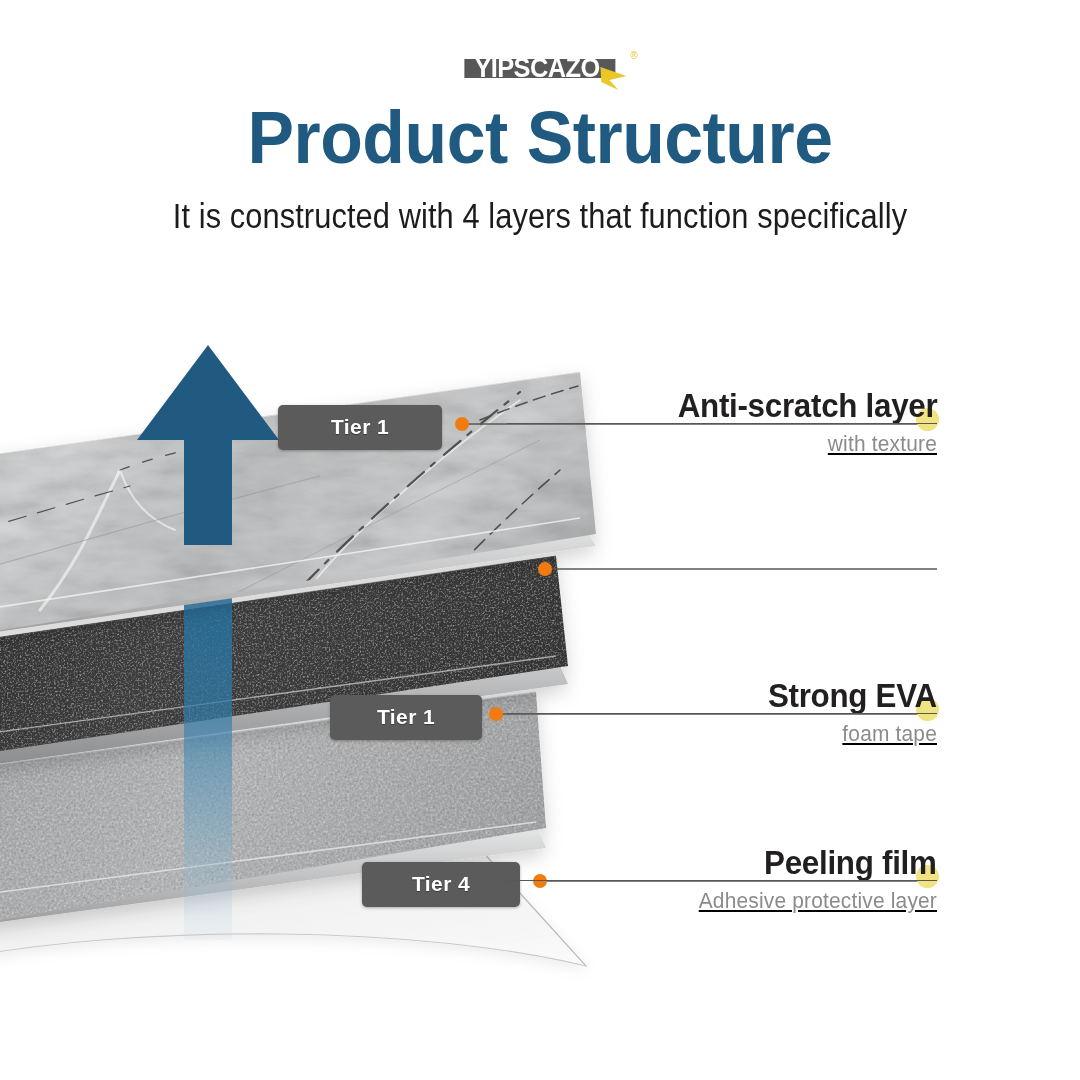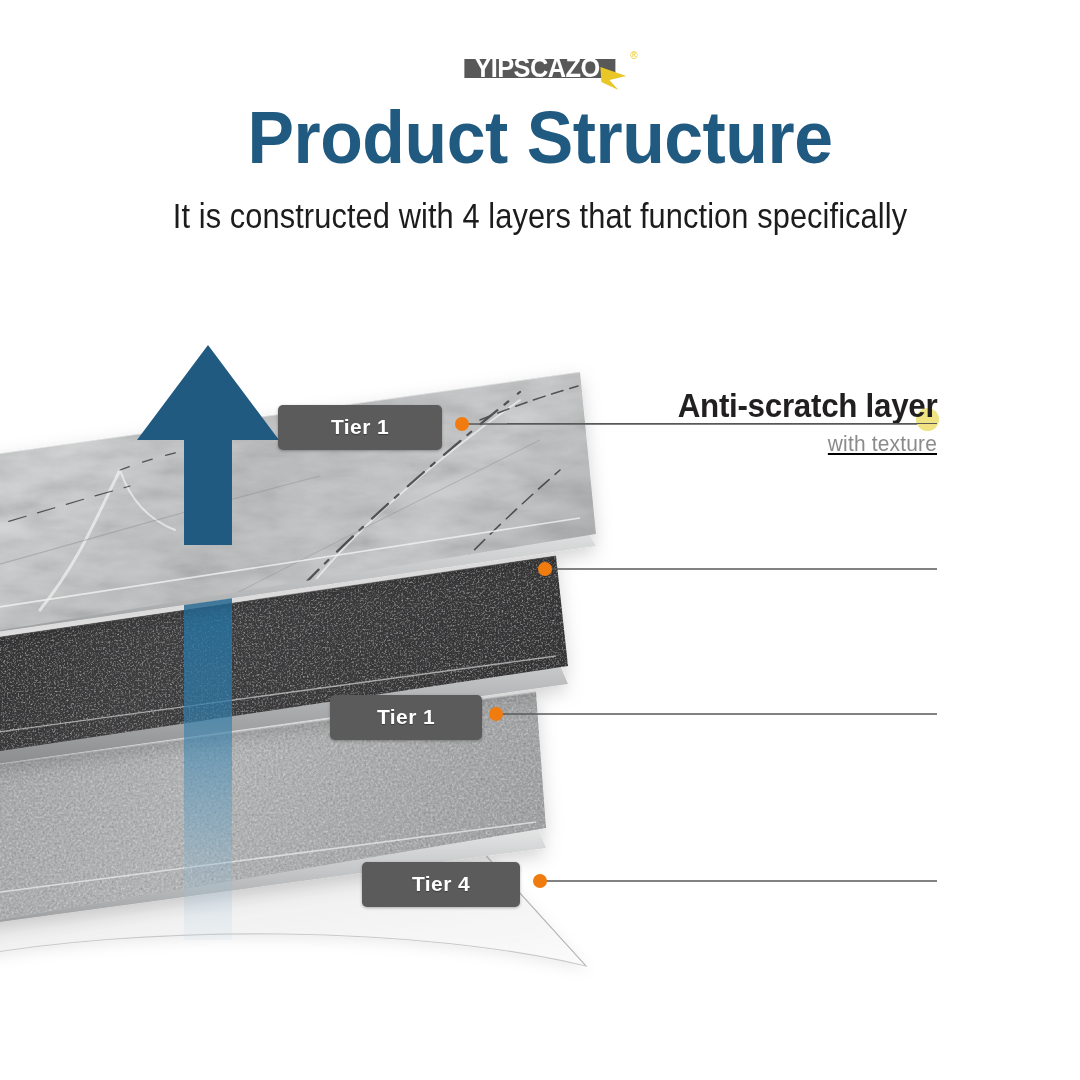--- a/index.html
+++ b/index.html
@@ -407,15 +407,31 @@
   <div class="callout" style="left:507px; top:381px;">
     <div class="title-row">
       <div class="dot-yellow"></div>
       <div class="c-title">Anti-scratch layer</div>
       <div class="c-rule" style="width:430px;"></div>
     </div>
     <div class="c-sub">with texture</div>
   </div>
 
 
-
+  <div class="callout" style="left:507px; top:671px;">
+    <div class="title-row">
+      <div class="dot-yellow"></div>
+      <div class="c-title">Strong EVA</div>
+      <div class="c-rule" style="width:430px;"></div>
+    </div>
+    <div class="c-sub">foam tape</div>
+  </div>
+
+  <div class="callout" style="left:507px; top:838px;">
+    <div class="title-row">
+      <div class="dot-yellow"></div>
+      <div class="c-title">Peeling film</div>
+      <div class="c-rule" style="width:430px;"></div>
+    </div>
+    <div class="c-sub">Adhesive protective layer</div>
+  </div>
 
 </div>
 
 </body></html>

